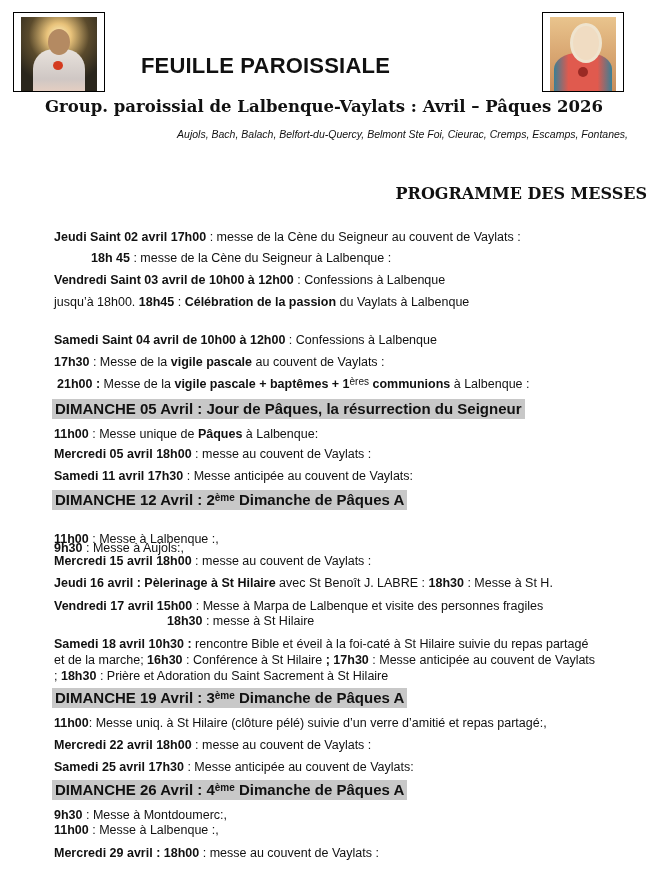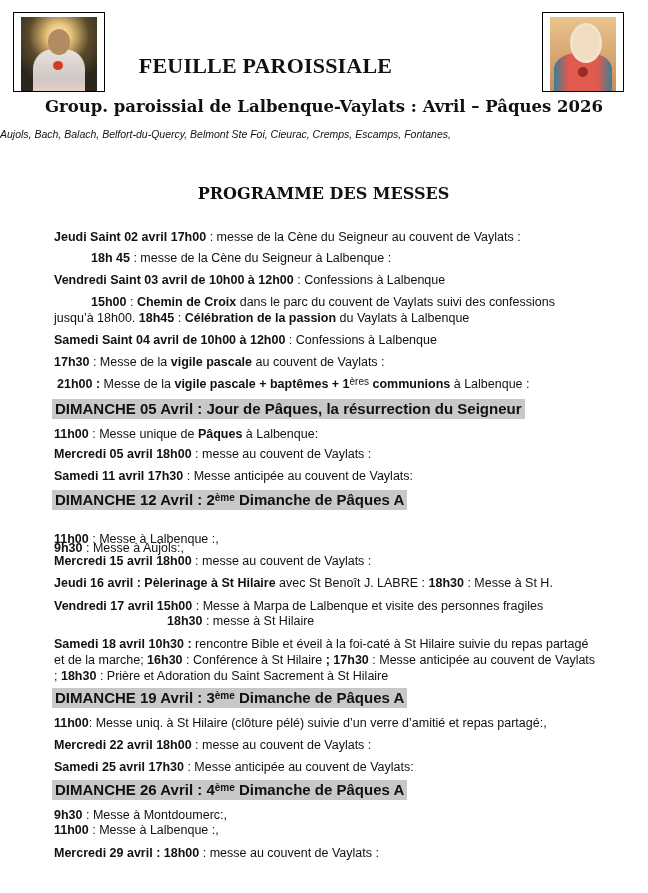--- a/index.html
+++ b/index.html
@@ -6,24 +6,24 @@
   body { width: 648px; height: 893px; position: relative; overflow: hidden; color: #111; font-family: "Liberation Sans", sans-serif; }
   .img-frame { position: absolute; border: 1px solid #000; background: #fff; }
   .img-frame.left { left: 13px; top: 12px; width: 90px; height: 78px; }
   .img-frame.right { left: 542px; top: 12px; width: 80px; height: 78px; }
   .img-frame .pic { position: absolute; left: 7px; top: 4px; right: 7px; bottom: 0px; overflow: hidden; }
   .pic-jesus { background: radial-gradient(circle at 50% 25%, #fff3c4 0%, #e8c27a 18%, #5a4a2c 45%, #2a261c 75%); }
   .pic-mary { background: linear-gradient(180deg, #e9c48d 0%, #d9a772 50%, #c88d5c 100%); }
   .figure-head { position: absolute; border-radius: 50%; }
   .figure-body { position: absolute; border-radius: 40% 40% 0 0; }
 
-  .title { position: absolute; left: 0; width: 531px; top: 53px; text-align: center; font-family: Liberation Serif, serif; font-weight: bold; font-size: 22px; letter-spacing: 0.2px; }
+  .title { position: absolute; left: 0; width: 531px; top: 53px; text-align: center; font-family: Liberation Sans, sans-serif; font-weight: bold; font-size: 22px; letter-spacing: 0.2px; }
   .subtitle { position: absolute; left: 0; width: 648px; top: 97px; text-align: center; font-family: "DejaVu Serif", serif; font-weight: bold; font-size: 16.5px; }
-  .towns { position: absolute; left: 0; width: 628px; top: 127px; text-align: left; font-family: "Liberation Sans", sans-serif; font-style: italic; font-size: 10.5px; line-height: 15px; }
-  .section-title { position: absolute; left: 0; width: 647px; top: 184px; text-align: center; font-family: "DejaVu Serif", serif; font-weight: bold; font-size: 16px; }
+  .towns { position: absolute; left: 0; width: 628px; top: 127px; text-align: right; font-family: "Liberation Sans", sans-serif; font-style: italic; font-size: 10.5px; line-height: 15px; }
+  .section-title { position: absolute; left: 0; width: 647px; top: 184px; text-align: right; font-family: "DejaVu Serif", serif; font-weight: bold; font-size: 16px; }
 
   .line { position: absolute; left: 54px; font-size: 12.5px; white-space: nowrap; line-height: 16px; }
   .line b { font-weight: bold; }
   .line.ind1 { left: 91px; }
   .line.ind2 { left: 167px; }
   .line.ind0b { left: 57px; }
   .para { position: absolute; left: 54px; width: 560px; font-size: 12.5px; line-height: 16px; }
   .sunday { position: absolute; left: 52px; padding: 0 3px; background: #c8c8c8; font-weight: bold; font-size: 15px; line-height: 20px; white-space: nowrap; }
   sup { font-size: 10px; vertical-align: top; position: relative; top: -2px; }
 </style>
@@ -50,21 +50,20 @@
 <div class="towns">
   <div>Aujols, Bach, Balach, Belfort-du-Quercy, Belmont Ste Foi, Cieurac, Cremps, Escamps, Fontanes,</div>
 </div>
 
 <div class="section-title">PROGRAMME DES MESSES</div>
 
 <div class="line" style="top:229px"><b>Jeudi Saint 02 avril 17h00</b><span> : messe de la Cène du Seigneur au couvent de Vaylats :</span></div>
 <div class="line ind1" style="top:250px"><b>18h 45</b><span> : messe de la Cène du Seigneur à Lalbenque :</span></div>
 <div class="line" style="top:272px"><b>Vendredi Saint 03 avril de 10h00 à 12h00</b><span> : Confessions à Lalbenque</span></div>
 <div class="para" style="top:294px">
-  <div style="padding-left:37px"><b>15h00</b><span> : </span><b>Chemin de Croix</b><span> dans le parc du couvent de Vaylats suivi des confessions</span></div>
   <div><span>jusqu’à 18h00. </span><b>18h45</b><span> : </span><b>Célébration de la passion</b><span> du Vaylats à Lalbenque</span></div>
 </div>
 <div class="line" style="top:332px"><b>Samedi Saint 04 avril de 10h00 à 12h00</b><span> : Confessions à Lalbenque</span></div>
 <div class="line" style="top:354px"><b>17h30</b><span> : Messe de la </span><b>vigile pascale</b><span> au couvent de Vaylats :</span></div>
 <div class="line ind0b" style="top:376px"><b>21h00 :</b><span> Messe de la </span><b>vigile pascale + baptêmes + 1</b><sup>ères</sup><b> communions</b><span> à Lalbenque :</span></div>
 
 <div class="sunday" style="top:399px">DIMANCHE 05 Avril : Jour de Pâques, la résurrection du Seigneur</div>
 
 <div class="line" style="top:426px"><b>11h00</b><span> : Messe unique de </span><b>Pâques</b><span> à Lalbenque:</span></div>
 <div class="line" style="top:446px"><b>Mercredi 05 avril 18h00</b><span> : messe au couvent de Vaylats :</span></div>

